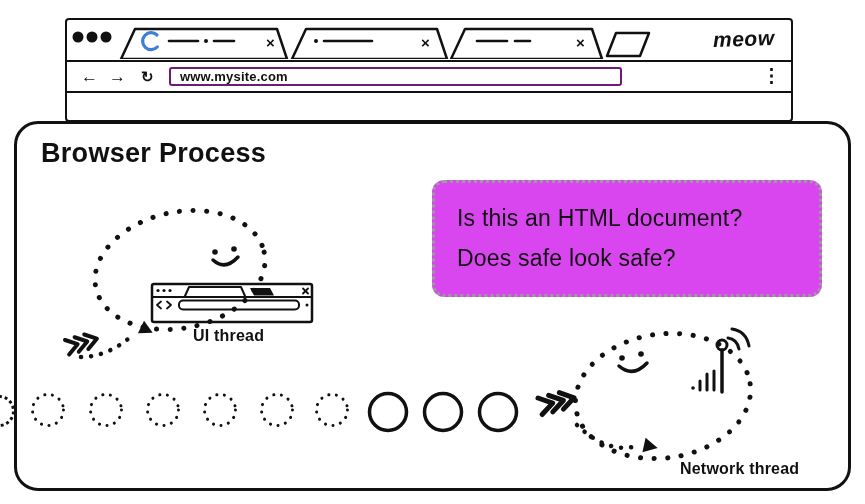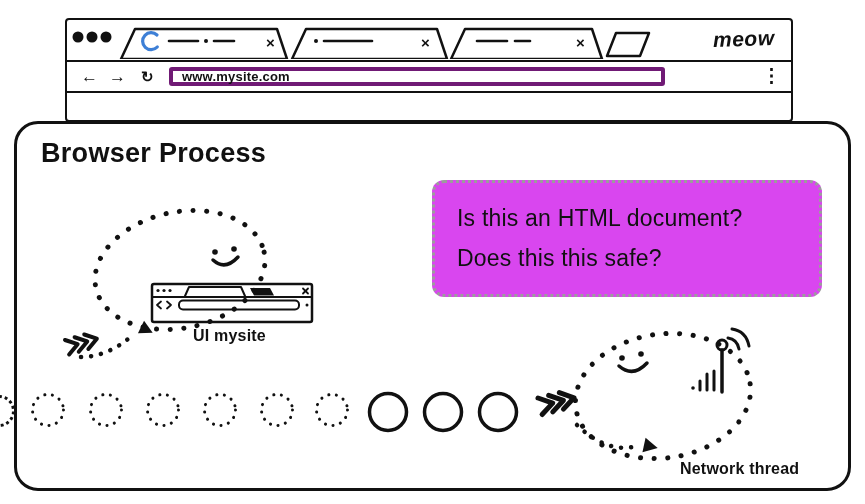--- a/index.html
+++ b/index.html
@@ -21,22 +21,22 @@
     letter-spacing:.5px;transform:rotate(-2deg);
   }
   .navbar{position:absolute;left:0;top:42px;width:100%;height:31px;
     border-bottom:2.5px solid #111;box-sizing:border-box;}
   .nav-ic{position:absolute;top:2px;font-weight:bold;font-size:17px;line-height:25px;}
   .back{left:14px}
   .fwd{left:42px}
   .reload{left:74px;font-size:15px}
   .menu{right:10px;font-size:19px;top:1px}
   .urlbox{
-    position:absolute;left:102px;top:4.5px;width:496px;height:19px;
-    border:4px solid #701a75;border-radius:3px;box-sizing:border-box;
+    position:absolute;left:102px;top:4.5px;width:453px;height:19px;
+    border:2px solid #701a75;border-radius:3px;box-sizing:border-box;
     display:flex;align-items:center;background:#fff;
   }
   .urlbox span{font-size:13px;font-weight:bold;padding-left:9px;letter-spacing:.2px;}
 
   
   .partial-chunk{
     position:absolute;left:-17px;top:395px;width:32px;height:32px;
     border:3px dotted #111;border-radius:50%;box-sizing:border-box;background:#fff;
   }
 
@@ -200,20 +200,20 @@
           <line x1="690" y1="266" x2="690" y2="250" class="ink" stroke-width="3"></line>
           <line x1="697" y1="266" x2="697" y2="247" class="ink" stroke-width="3"></line>
         </g>
       </g>
     </svg>
 
     <div class="process-title">Browser Process</div>
 
     <div class="bubble">
       <div>Is this an HTML document?</div>
-      <div>Does this this safe?</div>
+      <div>Does safe look safe?</div>
     </div>
 
-    <div class="thread-label ui-label">UI mysite</div>
+    <div class="thread-label ui-label">UI thread</div>
     <div class="thread-label net-label">Network thread</div>
   </div>
 
 </div>
 
 </body></html>

